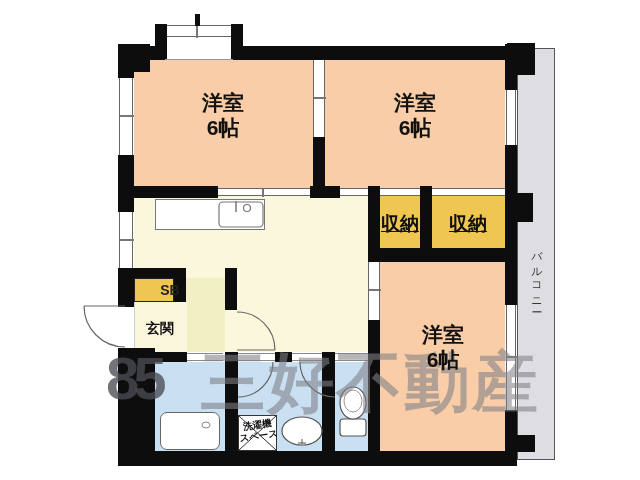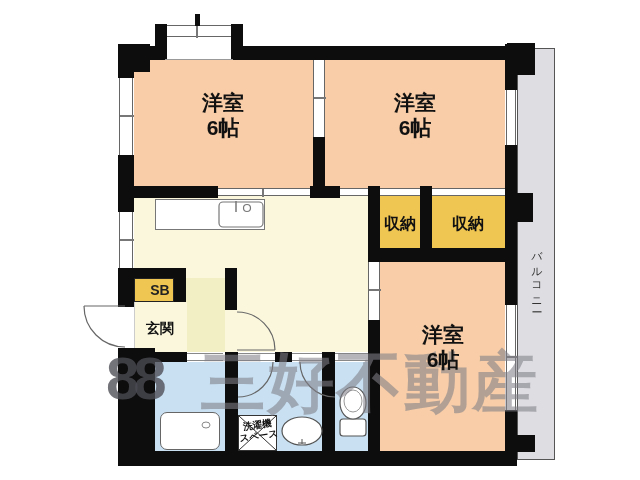--- a/index.html
+++ b/index.html
@@ -14,21 +14,21 @@
   .win i{position:absolute;background:#777;}
   .fix{position:absolute;background:#fff;box-sizing:border-box;z-index:2;}
   .peach{background:#f8cda7;}
   .gold{background:#f0c652;}
   .cream{background:#faf7dd;}
   .pale{background:#f3efc4;}
   .blue{background:#c8e0f2;}
   .bal{background:#dedde2;border:1px solid #555;box-sizing:border-box;}
   .lbl{position:absolute;z-index:8;color:#111;text-align:center;}
   .room-lbl{font-weight:bold;font-size:21px;line-height:25px;}
-  .closet-lbl{font-weight:bold;font-size:16px;line-height:15px;}
+  .closet-lbl{font-weight:bold;font-size:19px;line-height:15px;text-decoration:underline;}
   .dk-lbl{font-weight:600;font-size:26px;line-height:28px;letter-spacing:1px;}
   .sb-lbl{font-weight:bold;font-size:14px;line-height:24px;color:#222;}
   .genkan-lbl{font-weight:bold;font-size:14px;line-height:16px;}
   .laundry-lbl{font-size:9.5px;line-height:11px;font-weight:bold;transform:rotate(-8deg);}
   .balcony-lbl{writing-mode:vertical-rl;font-size:11px;letter-spacing:3px;color:#333;
                text-align:center;}
   .wm-logo{position:absolute;z-index:7;font-weight:bold;font-size:60px;
            letter-spacing:-6px;color:rgba(75,75,85,0.78);}
   .wm-text{position:absolute;z-index:7;font-weight:bold;font-size:66px;
            letter-spacing:2px;color:rgba(128,128,136,0.58);white-space:nowrap;}
@@ -157,24 +157,24 @@
   <div class="lbl room-lbl" style="left:365px;top:90px;width:100px;">
     <span style="display:block;">洋室</span>
     <span style="display:block;">6帖</span>
   </div>
   <div class="lbl room-lbl" style="left:393px;top:322px;width:100px;">
     <span style="display:block;">洋室</span>
     <span style="display:block;">6帖</span>
   </div>
   <div class="lbl closet-lbl" style="left:375px;top:216px;width:50px;">収納</div>
   <div class="lbl closet-lbl" style="left:442px;top:216px;width:52px;">収納</div>
-  <div class="lbl sb-lbl" style="left:140px;top:278px;width:40px;height:24px;">SB</div>
+  <div class="lbl sb-lbl" style="left:150px;top:278px;width:40px;height:24px;">SB</div>
   <div class="lbl genkan-lbl" style="left:132px;top:320px;width:56px;">玄関</div>
   <div class="lbl laundry-lbl" style="left:236px;top:419px;width:44px;">
     <span style="display:block;">洗濯機</span>
     <span style="display:block;">スペース</span>
   </div>
   <div class="lbl balcony-lbl" style="left:528px;top:222px;width:16px;height:110px;">バルコニー</div>
 
-  <div class="wm-logo" style="left:106px;top:344px;">88</div>
+  <div class="wm-logo" style="left:106px;top:344px;">85</div>
   <div class="wm-text" style="left:191px;top:338px;margin-left:9px;">三好不動産</div>
 
 </div>
 
 </body></html>

